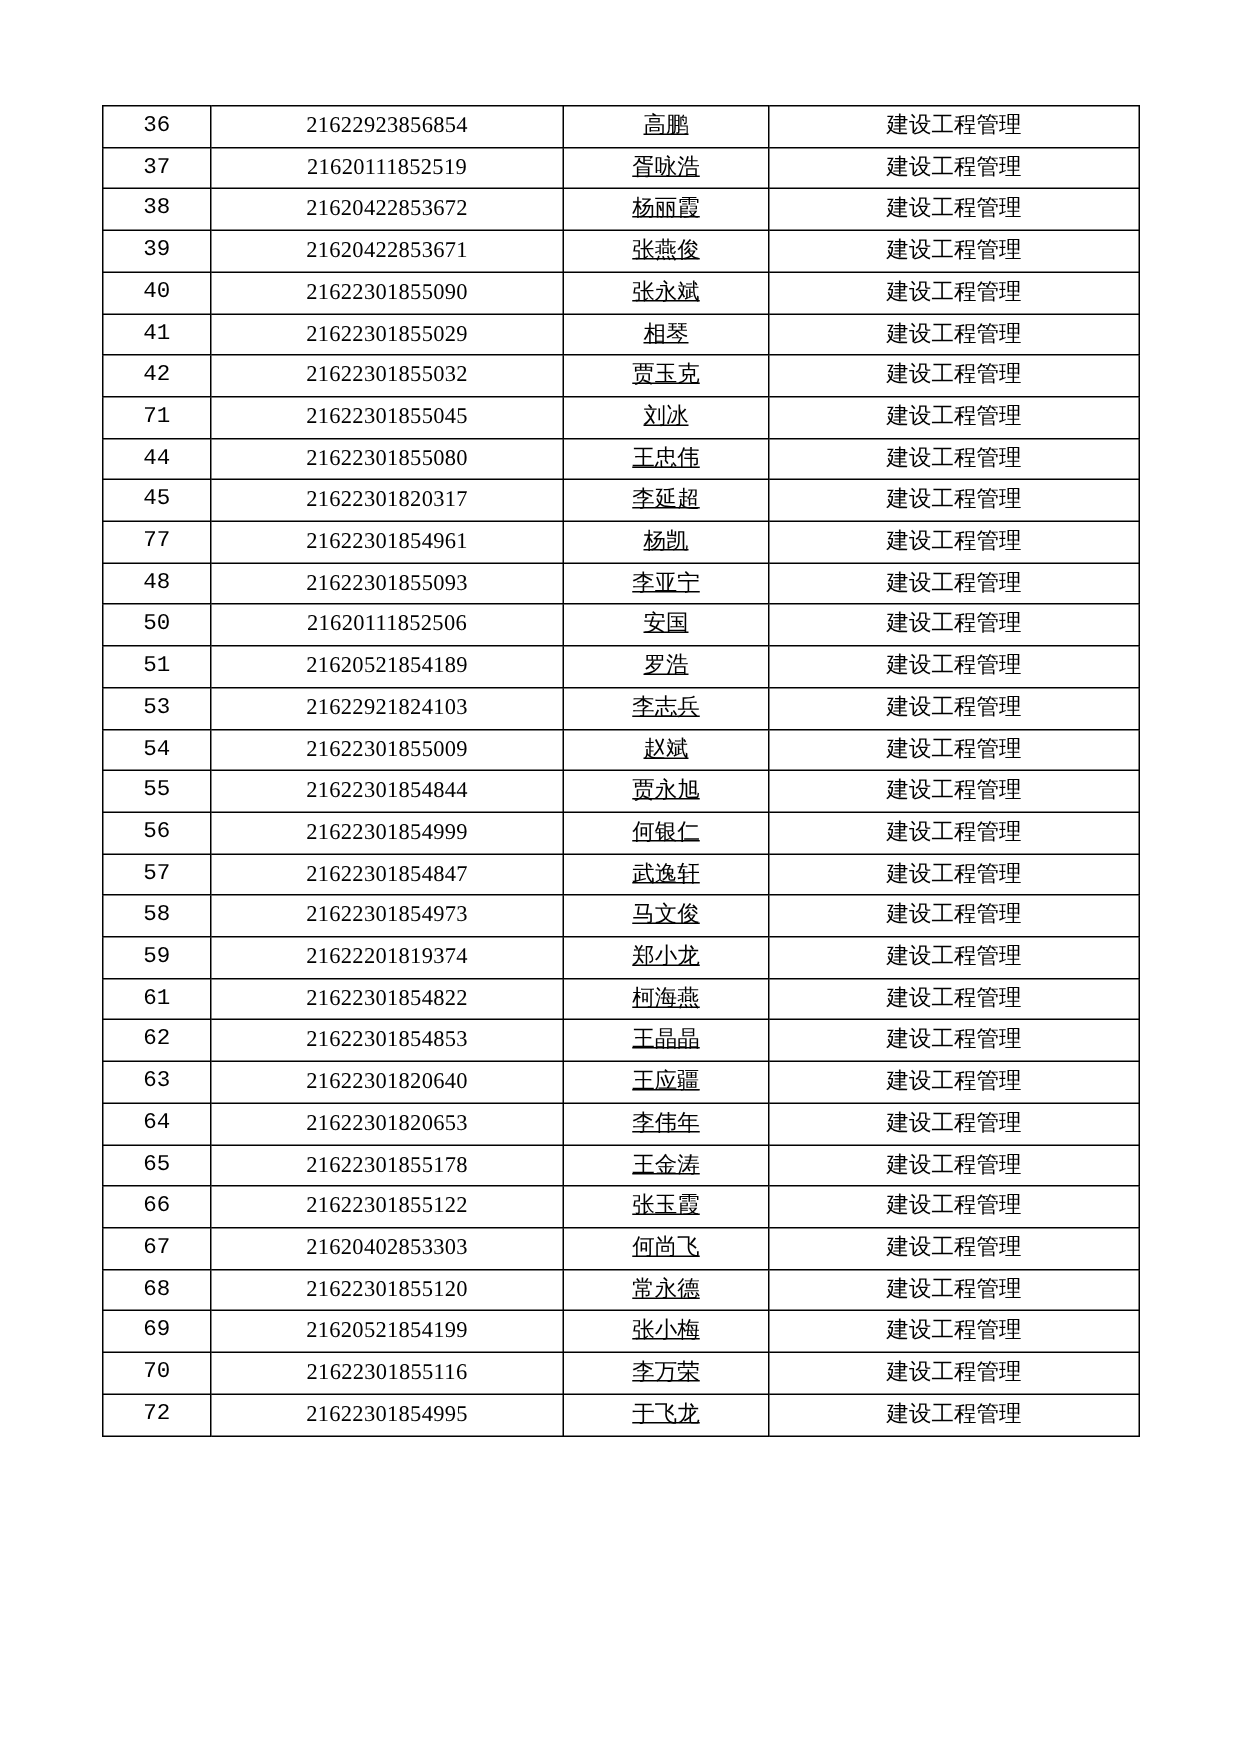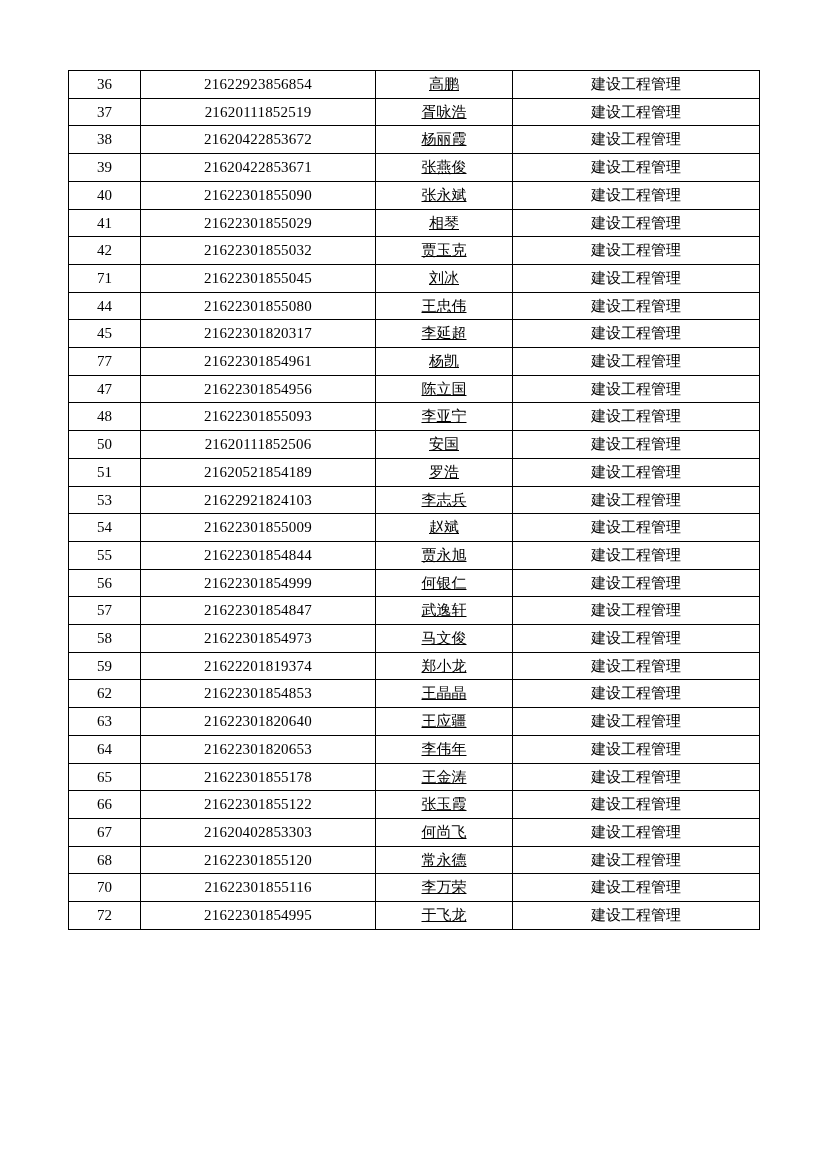--- a/index.html
+++ b/index.html
@@ -41,21 +41,21 @@
     text-align: center;
     vertical-align: middle;
     white-space: nowrap;
     overflow: hidden;
   }
   col.c-index { width: 72px; }
   col.c-id    { width: 235px; }
   col.c-name  { width: 137px; }
   col.c-major { width: 247px; }
 
-  td.idx  { font-size: 15px; font-family: Liberation Serif, serif; }
+  td.idx  { font-size: 15px; font-family: Liberation Mono, monospace; }
   td.id   { font-size: 15px; letter-spacing: 0.2px; font-family: "Liberation Serif", serif; }
   td.name { font-size: 15px; text-decoration: underline; }
   td.major{ font-size: 15px; }
 </style>
 </head>
 <body>
 
 <div class="page">
   <div class="table-wrap">
     <table class="roster">
@@ -126,26 +126,20 @@
             <td class="name">李延超</td>
             <td class="major">建设工程管理</td>
           </tr>
           <tr>
             <td class="idx">77</td>
             <td class="id">21622301854961</td>
             <td class="name">杨凯</td>
             <td class="major">建设工程管理</td>
           </tr>
           <tr>
-            <td class="idx">47</td>
-            <td class="id">21622301854956</td>
-            <td class="name">陈立国</td>
-            <td class="major">建设工程管理</td>
-          </tr>
-          <tr>
             <td class="idx">48</td>
             <td class="id">21622301855093</td>
             <td class="name">李亚宁</td>
             <td class="major">建设工程管理</td>
           </tr>
           <tr>
             <td class="idx">50</td>
             <td class="id">21620111852506</td>
             <td class="name">安国</td>
             <td class="major">建设工程管理</td>
@@ -192,20 +186,26 @@
             <td class="name">马文俊</td>
             <td class="major">建设工程管理</td>
           </tr>
           <tr>
             <td class="idx">59</td>
             <td class="id">21622201819374</td>
             <td class="name">郑小龙</td>
             <td class="major">建设工程管理</td>
           </tr>
           <tr>
+            <td class="idx">61</td>
+            <td class="id">21622301854822</td>
+            <td class="name">柯海燕</td>
+            <td class="major">建设工程管理</td>
+          </tr>
+          <tr>
             <td class="idx">62</td>
             <td class="id">21622301854853</td>
             <td class="name">王晶晶</td>
             <td class="major">建设工程管理</td>
           </tr>
           <tr>
             <td class="idx">63</td>
             <td class="id">21622301820640</td>
             <td class="name">王应疆</td>
             <td class="major">建设工程管理</td>
@@ -231,20 +231,26 @@
           <tr>
             <td class="idx">67</td>
             <td class="id">21620402853303</td>
             <td class="name">何尚飞</td>
             <td class="major">建设工程管理</td>
           </tr>
           <tr>
             <td class="idx">68</td>
             <td class="id">21622301855120</td>
             <td class="name">常永德</td>
+            <td class="major">建设工程管理</td>
+          </tr>
+          <tr>
+            <td class="idx">69</td>
+            <td class="id">21620521854199</td>
+            <td class="name">张小梅</td>
             <td class="major">建设工程管理</td>
           </tr>
           <tr>
             <td class="idx">70</td>
             <td class="id">21622301855116</td>
             <td class="name">李万荣</td>
             <td class="major">建设工程管理</td>
           </tr>
           <tr>
             <td class="idx">72</td>

